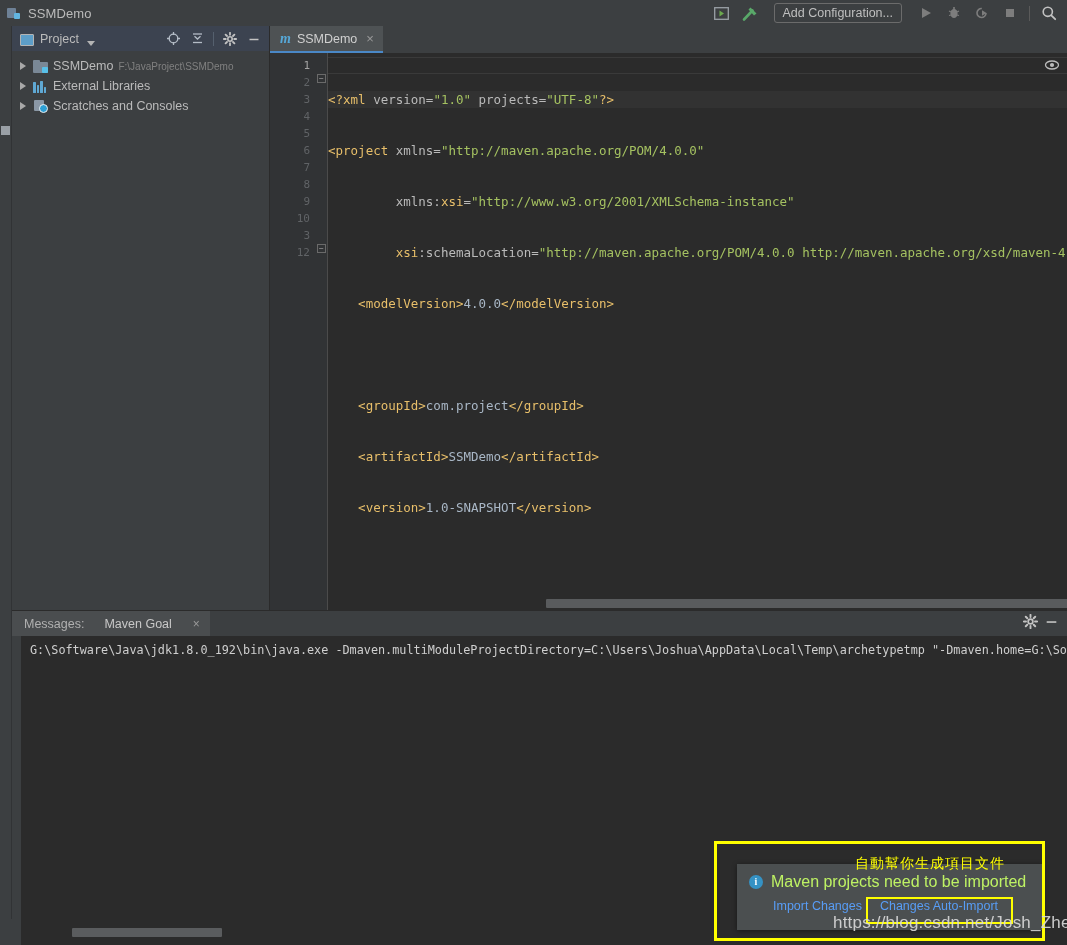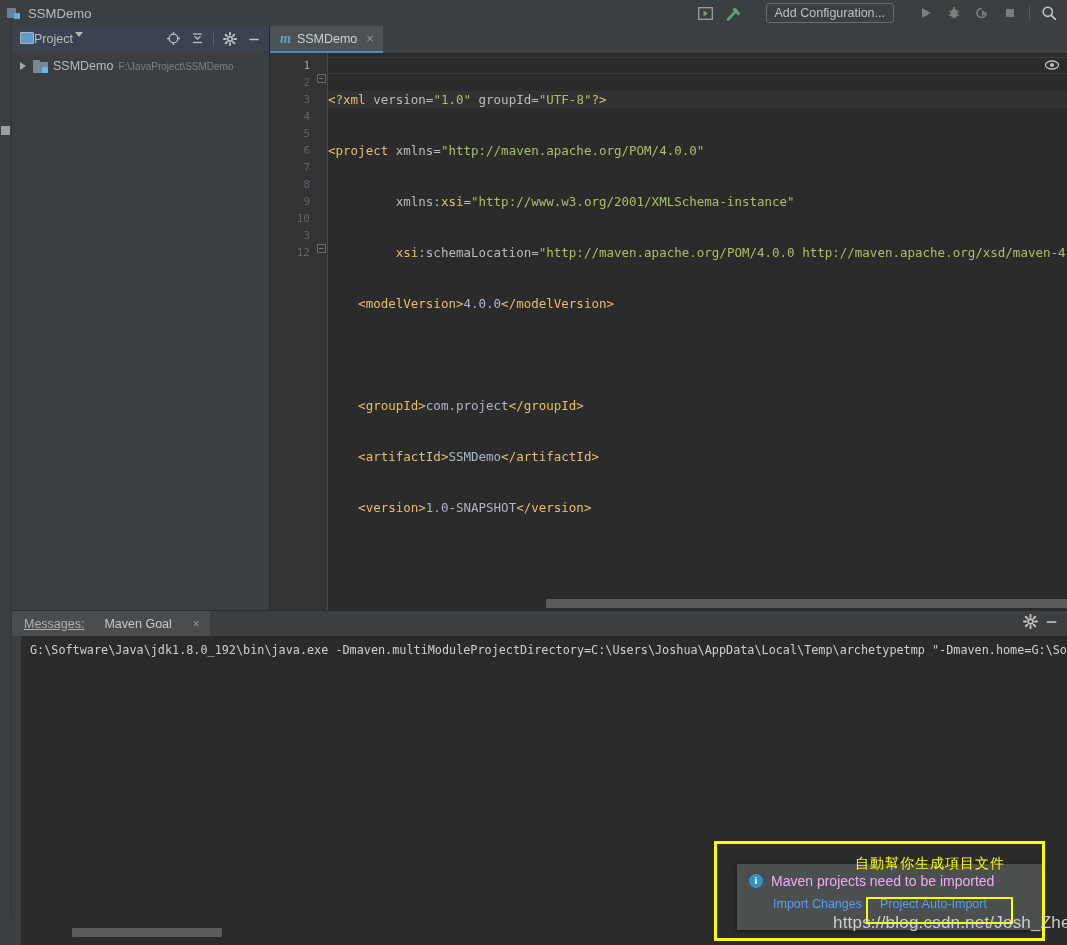--- a/index.html
+++ b/index.html
@@ -73,21 +73,21 @@
 
   .add-config {
     height: 20px;
     border: 1px solid #6b6b6b;
     border-radius: 3px;
     color: #bfbfbf;
     font-size: 12.5px;
     padding: 0 8px;
     display: flex; align-items: center;
     background: transparent;
-    margin: 0 16px;
+    margin: 0 8px;
     white-space: nowrap;
   }
   .tb-sep {
     width: 1px; height: 15px;
     background: #5a5a5a;
     margin: 0 3px;
   }
 
   
   .left-stripe {
@@ -112,21 +112,21 @@
     border-right: 1px solid #2b2b2b;
   }
   .project-header {
     height: 25px;
     background: #3c4350;
     display: flex;
     align-items: center;
     padding: 0 4px 0 8px;
   }
   .ph-proj {
-    display: flex; align-items: flex-start; 
+    display: flex; align-items: flex-end; gap: 6px;
     color: #bbbbbb; font-size: 12.5px;
   }
   .proj-icon {
     width: 14px; height: 12px;
     border: 1.5px solid #b4b4b4;
     border-radius: 1px;
     background: #5d9ec9;
   }
   .caret-down {
     width: 0; height: 0;
@@ -345,21 +345,20 @@
     background: #3c3f41;
     display: flex;
     align-items: stretch;
   }
   .bp-label {
     display: flex; align-items: center;
     padding: 0 10px 0 12px;
     color: #b0b0b0;
     font-size: 12.5px;
     background: #4a4d4f;
-    text-decoration: underline;
   }
   .bp-tab {
     display: flex; align-items: center;
     gap: 21px;
     padding: 0 10px;
     color: #c8c8c8;
     font-size: 12.5px;
     background: #4a4d4f;
   }
   .bp-tab .x { color: #9a9a9a; font-size: 12px; }
@@ -419,21 +418,21 @@
     border-radius: 50%;
     background: #3592c4;
     color: #ffffff;
     font-size: 10px;
     font-weight: bold;
     line-height: 14px;
     text-align: center;
     font-family: "Liberation Serif", serif;
     flex: none;
   }
-  .notif-msg { color: #f0abfc; font-size: 14px; }
+  .notif-msg { color: #bef264; font-size: 16px; }
   .notif-row2 {
     display: flex; align-items: center;
     gap: 18px;
     padding: 8px 0 0 36px;
   }
   .notif-link {
     color: #589df6;
     font-size: 12.5px;
   }
 
@@ -581,20 +580,38 @@
     <div class="tree">
       <div class="tree-row">
         <span class="tri"></span>
         <span class="ic-module">
           <span class="tab"></span>
             <span class="body"></span>
             <span class="dot"></span>
         </span>
         <span class="node-label">SSMDemo</span>
         <span class="node-path">F:\JavaProject\SSMDemo</span>
+      </div>
+      <div class="tree-row">
+        <span class="tri"></span>
+        <span class="ic-lib">
+          <i style="height:11px"></i>
+            <i style="height:8px"></i>
+            <i style="height:12px"></i>
+            <i style="height:6px"></i>
+        </span>
+        <span class="node-label">External Libraries</span>
+      </div>
+      <div class="tree-row">
+        <span class="tri"></span>
+        <span class="ic-scratch">
+          <span class="pg"></span>
+            <span class="cl"></span>
+        </span>
+        <span class="node-label">Scratches and Consoles</span>
       </div>
     </div>
   </div>
 
   <div class="editor-area">
     <div class="tabbar">
       <div class="etab">
         <span class="m-ico">m</span>
         <span>SSMDemo</span>
         <span class="x">×</span>
@@ -619,21 +636,21 @@
         <div class="lnum">3</div>
         <div class="lnum">12</div>
       </div>
 
       <div class="fold-mark" style="top:21px;">−</div>
       <div class="fold-mark" style="top:191px;">−</div>
 
       <div class="caret-line-border"></div>
 
       <div class="code">
-        <div class="row hl"><span class="proc">&lt;?xml</span><span class="attr"> version=</span><span class="val">"1.0"</span><span class="attr"> groupId=</span><span class="val">"UTF-8"</span><span class="proc">?&gt;</span></div>
+        <div class="row hl"><span class="proc">&lt;?xml</span><span class="attr"> version=</span><span class="val">"1.0"</span><span class="attr"> projects=</span><span class="val">"UTF-8"</span><span class="proc">?&gt;</span></div>
         <div class="row"><span class="tagpunct">&lt;project</span><span class="attr"> xmlns=</span><span class="val">"http://maven.apache.org/POM/4.0.0"</span></div>
         <div class="row"><span class="attr">         xmlns:</span><span class="attrns">xsi</span><span class="attr">=</span><span class="val">"http://www.w3.org/2001/XMLSchema-instance"</span></div>
         <div class="row"><span class="attr">         </span><span class="attrns">xsi</span><span class="attr">:schemaLocation=</span><span class="val">"http://maven.apache.org/POM/4.0.0 http://maven.apache.org/xsd/maven-4.0.0.xs</span></div>
         <div class="row"><span class="tagpunct">    &lt;modelVersion&gt;</span><span class="txt">4.0.0</span><span class="tagpunct">&lt;/modelVersion&gt;</span></div>
         <div class="row"> </div>
         <div class="row"><span class="tagpunct">    &lt;groupId&gt;</span><span class="txt">com.project</span><span class="tagpunct">&lt;/groupId&gt;</span></div>
         <div class="row"><span class="tagpunct">    &lt;artifactId&gt;</span><span class="txt">SSMDemo</span><span class="tagpunct">&lt;/artifactId&gt;</span></div>
         <div class="row"><span class="tagpunct">    &lt;version&gt;</span><span class="txt">1.0-SNAPSHOT</span><span class="tagpunct">&lt;/version&gt;</span></div>
         <div class="row"> </div>
         <div class="row"> </div>
@@ -681,21 +698,21 @@
     </div>
   </div>
 
   <div class="notif">
     <div class="notif-row1">
       <span class="info-icon">i</span>
       <span class="notif-msg">Maven projects need to be imported</span>
     </div>
     <div class="notif-row2">
       <span class="notif-link">Import Changes</span>
-      <span class="notif-link">Project Auto-Import</span>
+      <span class="notif-link">Changes Auto-Import</span>
     </div>
   </div>
 
   <div class="annot-box"></div>
   <div class="annot-box-inner"></div>
   <div class="annot-cn">自動幫你生成項目文件</div>
   <div class="watermark">https://blog.csdn.net/Josh_Zhen</div>
 
 </div>
 

